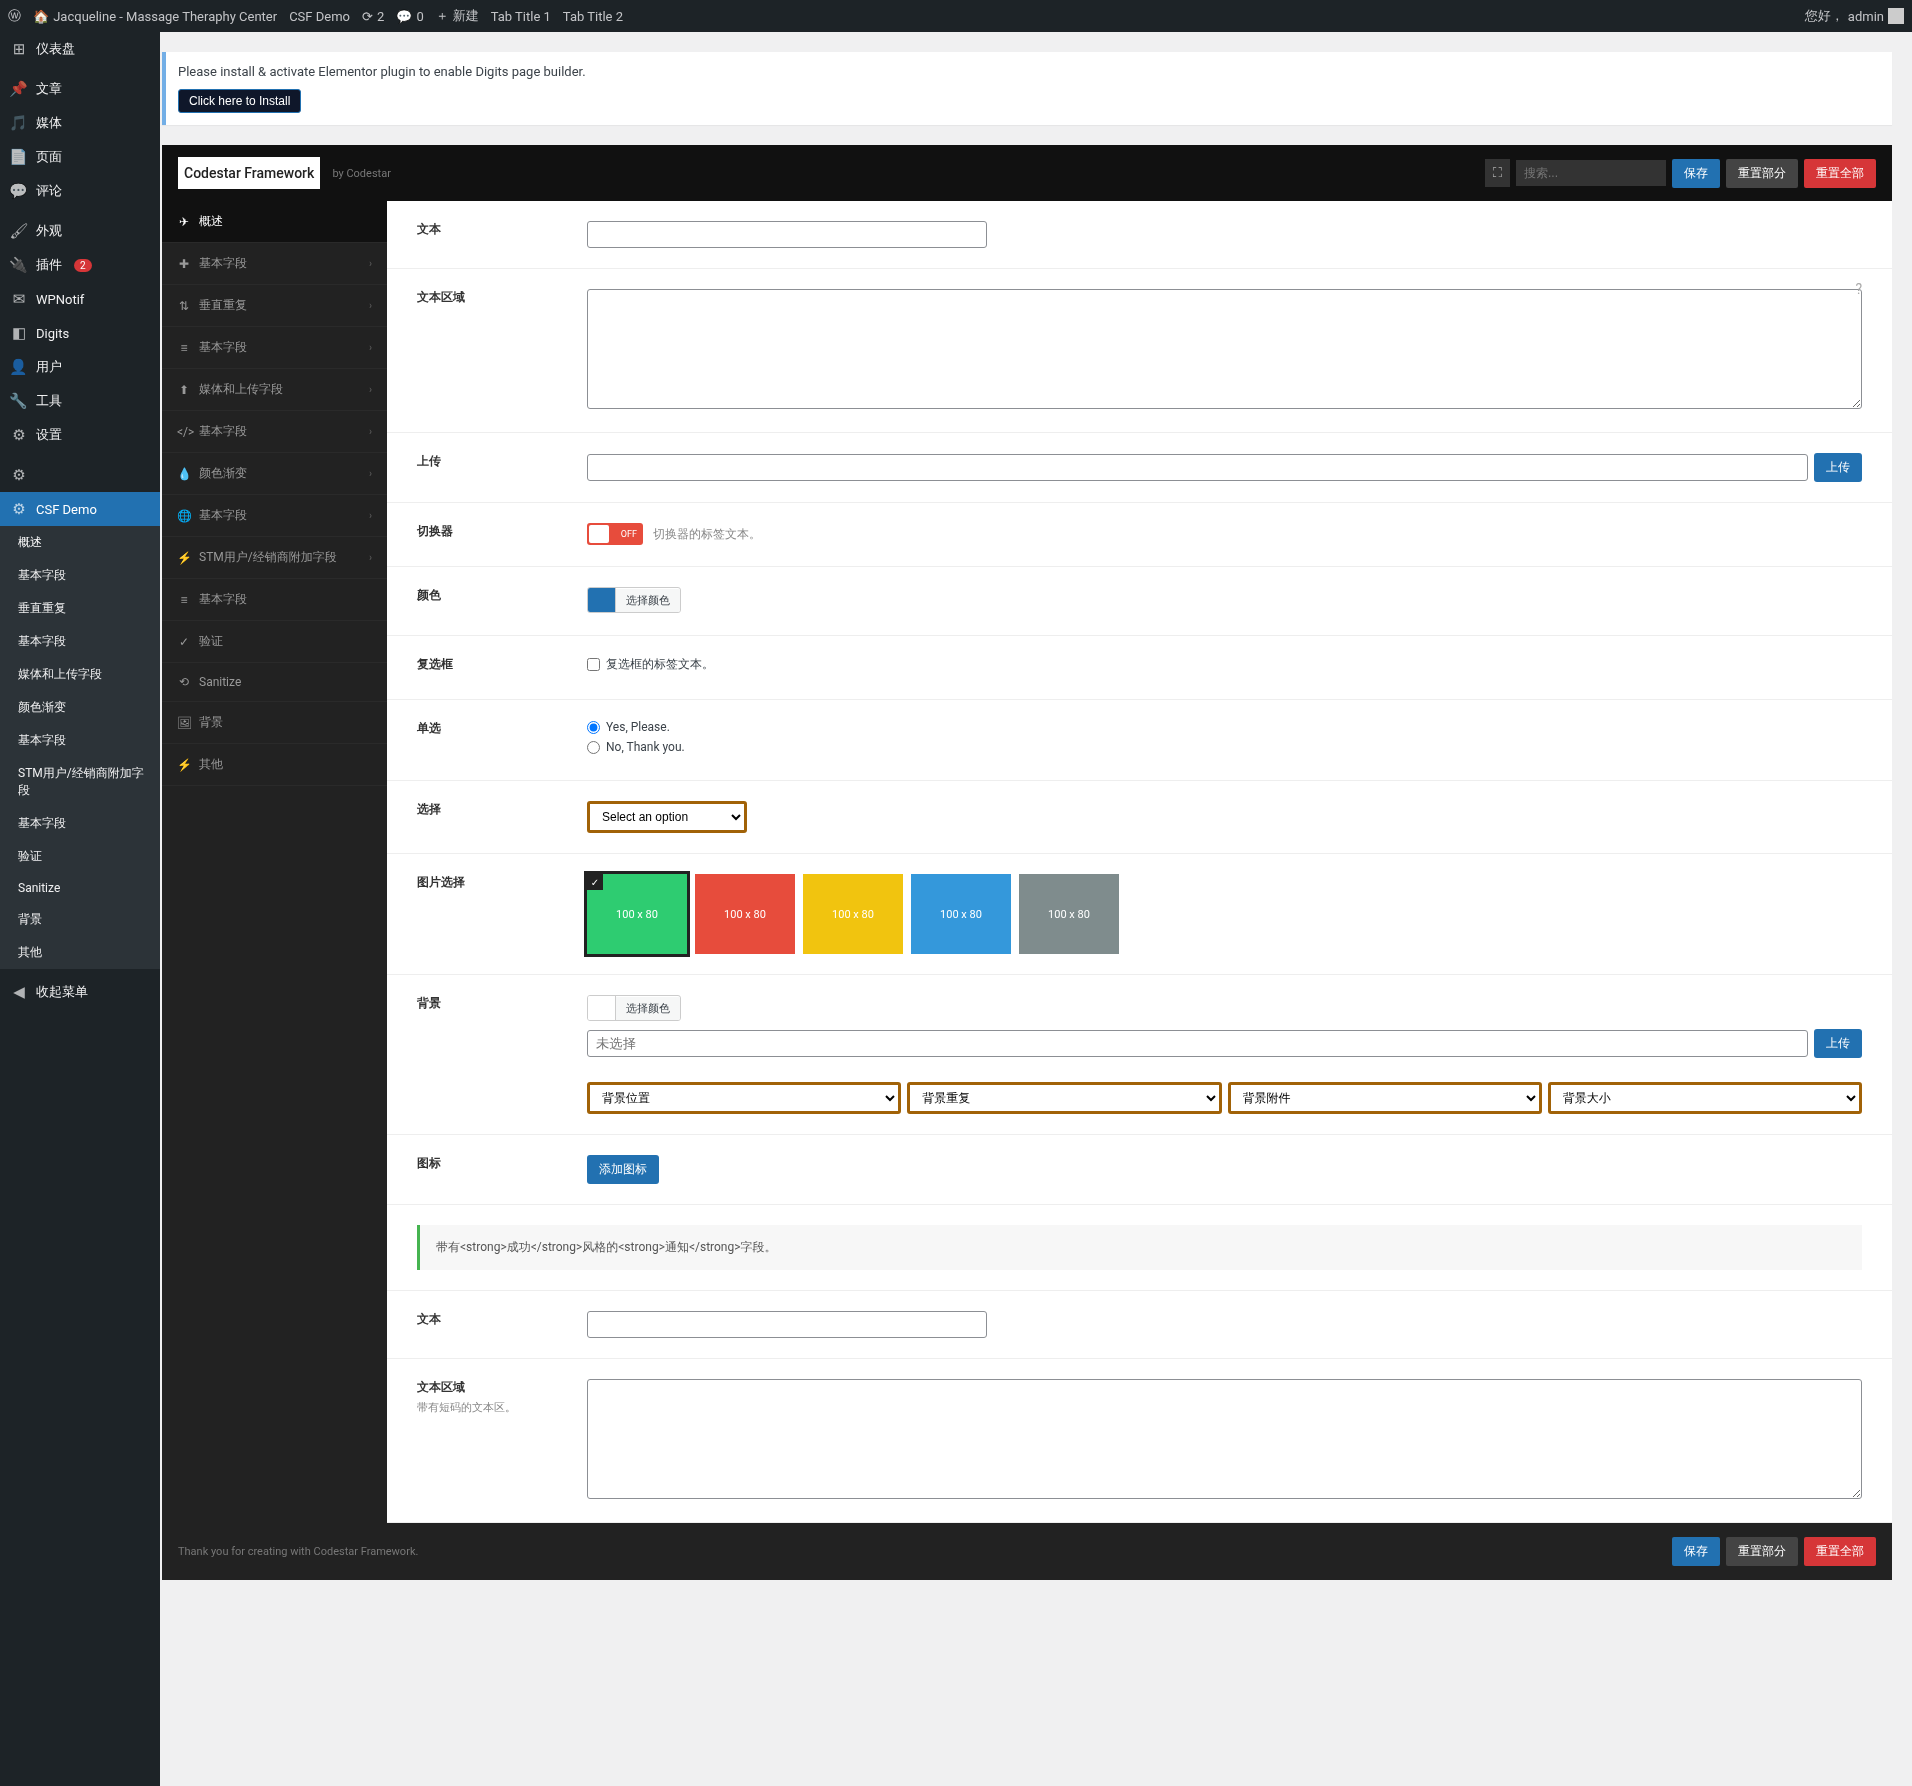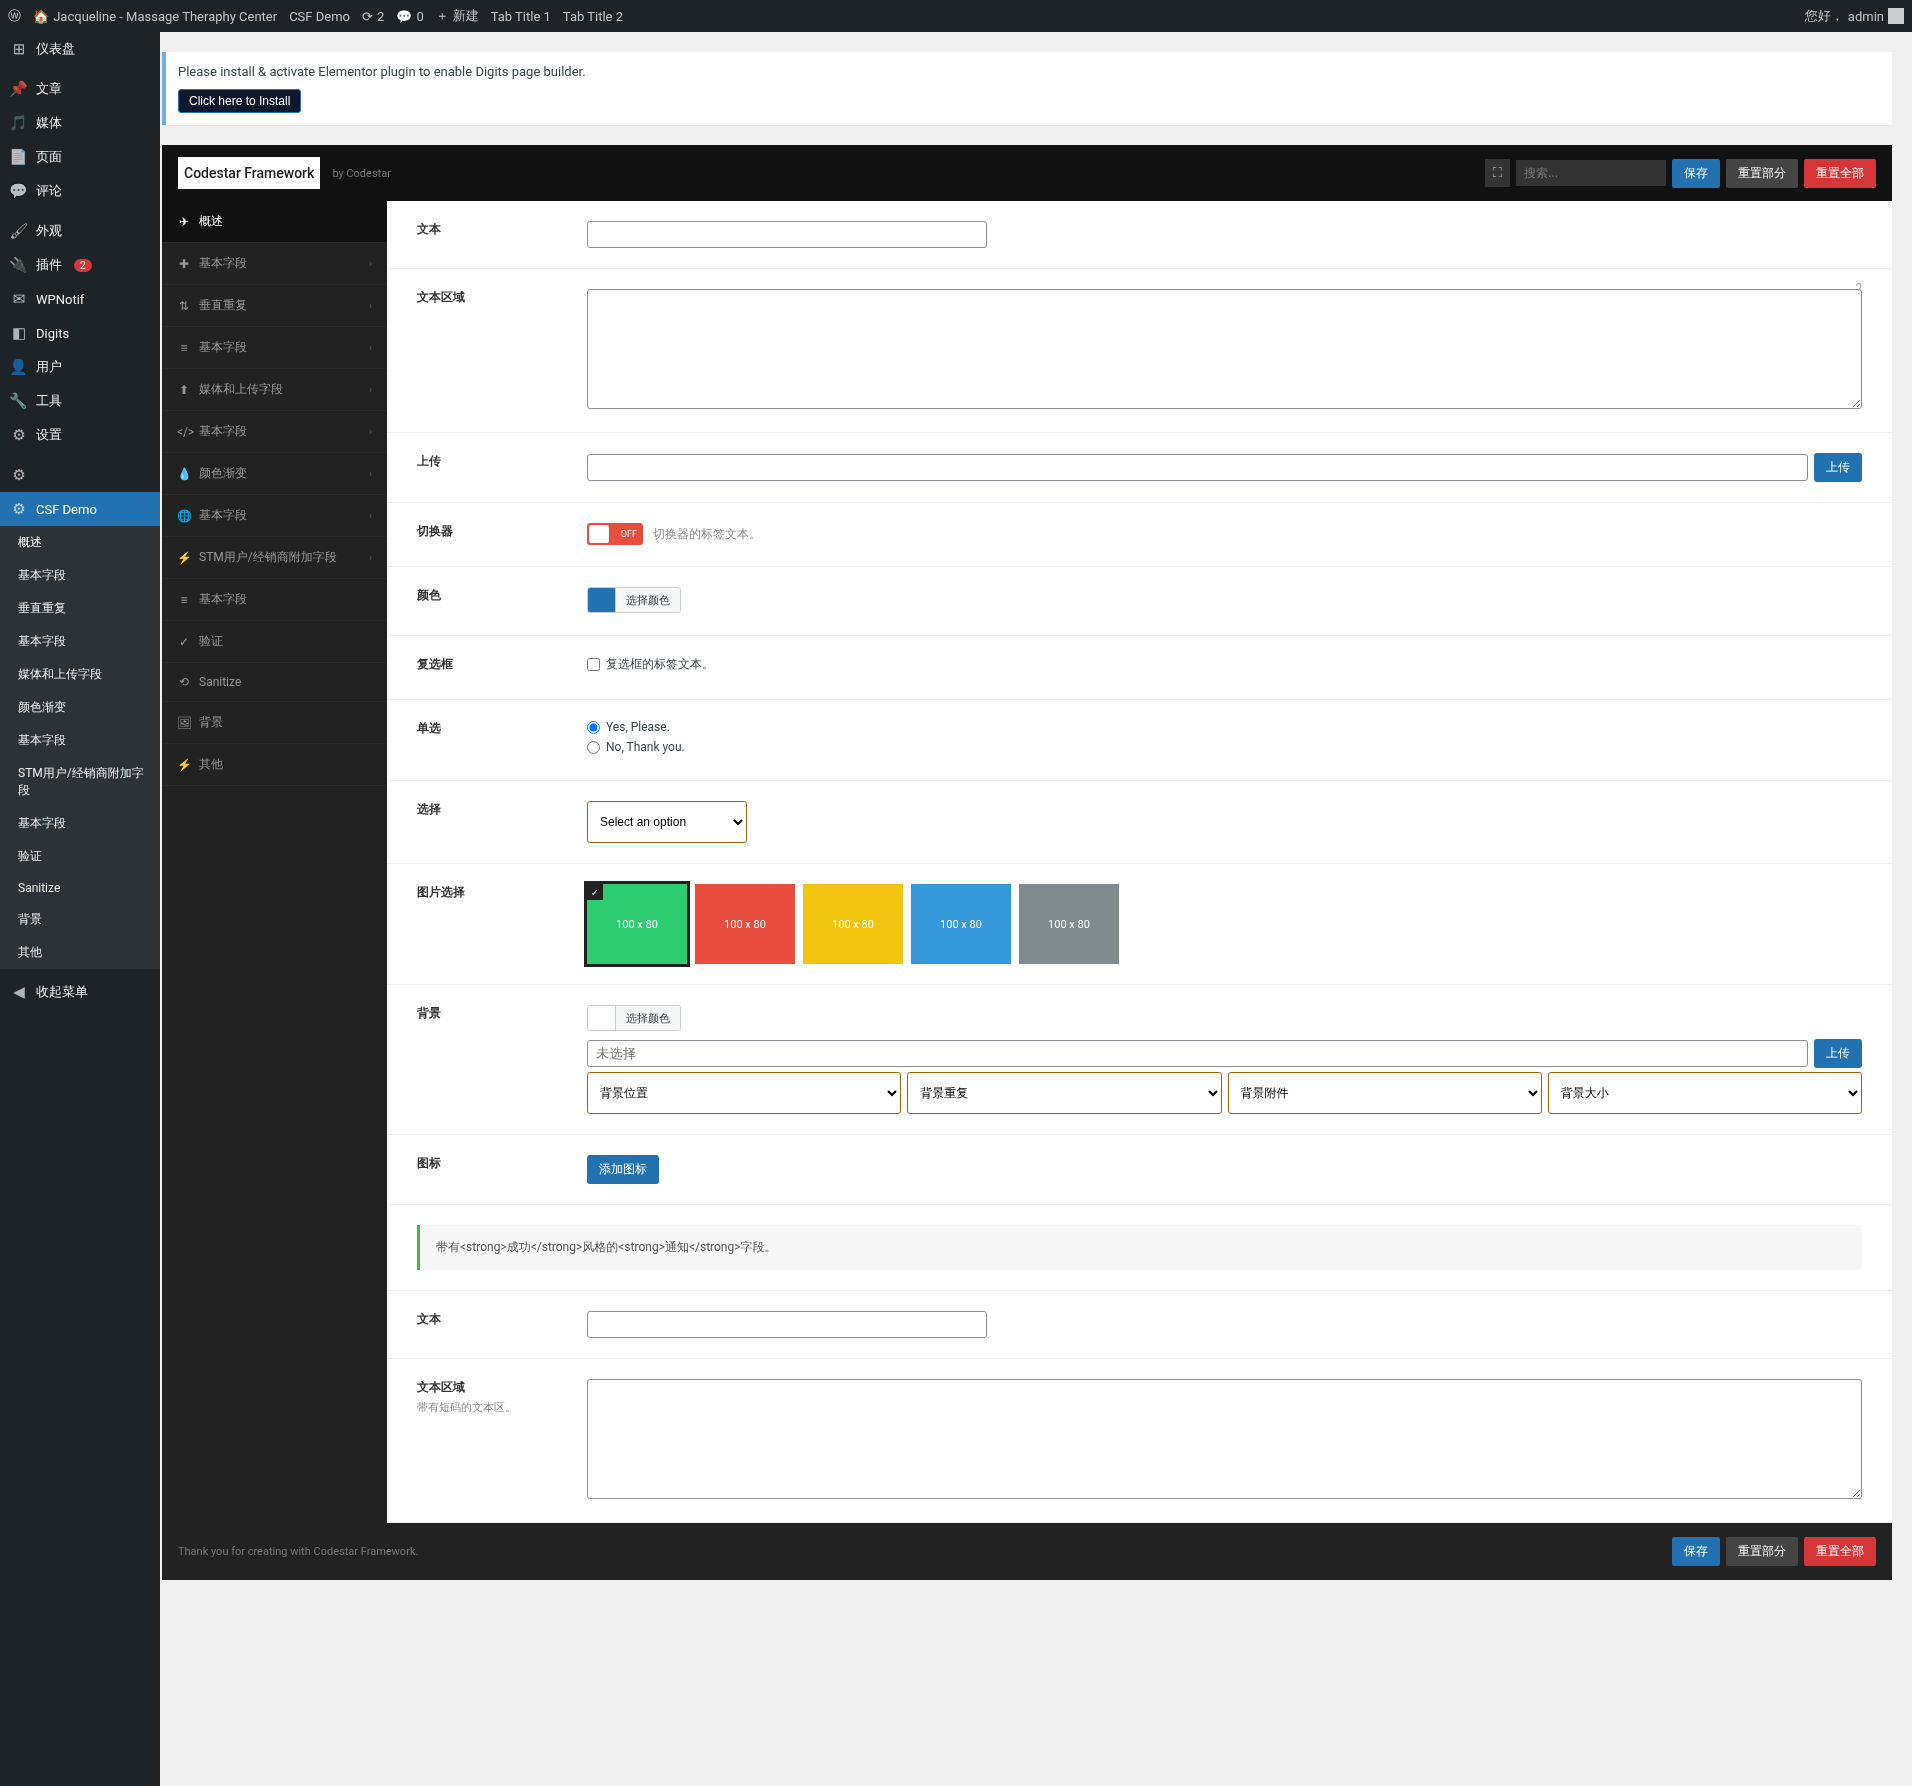--- a/index.html
+++ b/index.html
@@ -67,28 +67,28 @@
 .csf-switch-toggle { width: 56px; height: 22px; background: #e74c3c; border-radius: 3px; position: relative; cursor: pointer; display: flex; align-items: center; }
 .csf-switch-toggle .knob { width: 20px; height: 18px; background: #fff; border-radius: 2px; margin: 2px; }
 .csf-switch-toggle .lbl { color: #fff; font-size: 9px; position: absolute; right: 6px; }
 .csf-switch-text { color: #888; font-size: 12px; }
 
 .csf-color-btn { display: inline-flex; align-items: center; border: 1px solid #ccc; border-radius: 3px; overflow: hidden; cursor: pointer; }
 .csf-color-sw { width: 28px; height: 24px; background: #2271b1; border-right: 1px solid #ccc; }
 .csf-color-lbl { padding: 4px 10px; font-size: 11px; background: #f6f7f7; }
 
 .csf-checkbox-row, .csf-radio-row { display: flex; align-items: center; gap: 6px; margin-bottom: 6px; font-size: 12px; }
-.csf-select { padding: 12px 8px; border: 1px solid #a16207; border-radius: 3px; font-size: 12px; min-width: 160px; background: #fff; }
+.csf-select { padding: 5px 8px; border: 3px solid #a16207; border-radius: 3px; font-size: 12px; min-width: 160px; background: #fff; }
 
 .csf-img-select { display: flex; gap: 8px; }
 .csf-img-opt { width: 100px; height: 80px; display: flex; align-items: center; justify-content: center; color: #fff; font-size: 11px; position: relative; cursor: pointer; }
 .csf-img-opt.sel { outline: 3px solid #222; }
 .csf-img-opt .chk { position: absolute; top: 0; left: 0; background: #222; color: #fff; width: 16px; height: 16px; font-size: 10px; display: flex; align-items: center; justify-content: center; }
 
-.csf-bg-row { display: flex; gap: 6px; margin-top: 4px; }
+.csf-bg-row { display: flex; gap: 6px; margin-top: 24px; }
 .csf-bg-row .csf-select { flex: 1; }
 
 .csf-notice-field { border-left: 3px solid #46b450; background: #f7f7f7; padding: 14px 16px; font-size: 12px; color: #555; }
 
 .csf-icon-btn { background: #2271b1; color: #fff; border: none; padding: 6px 12px; border-radius: 3px; cursor: pointer; font-size: 12px; }
 
 .csf-footer { background: #222; color: #777; padding: 14px 16px; display: flex; align-items: center; font-size: 11px; }
 .csf-footer-right { margin-left: auto; display: flex; gap: 6px; }
 
 .wp-footer { padding: 14px 20px; display: flex; justify-content: space-between; font-size: 12px; color: #50575e; }

